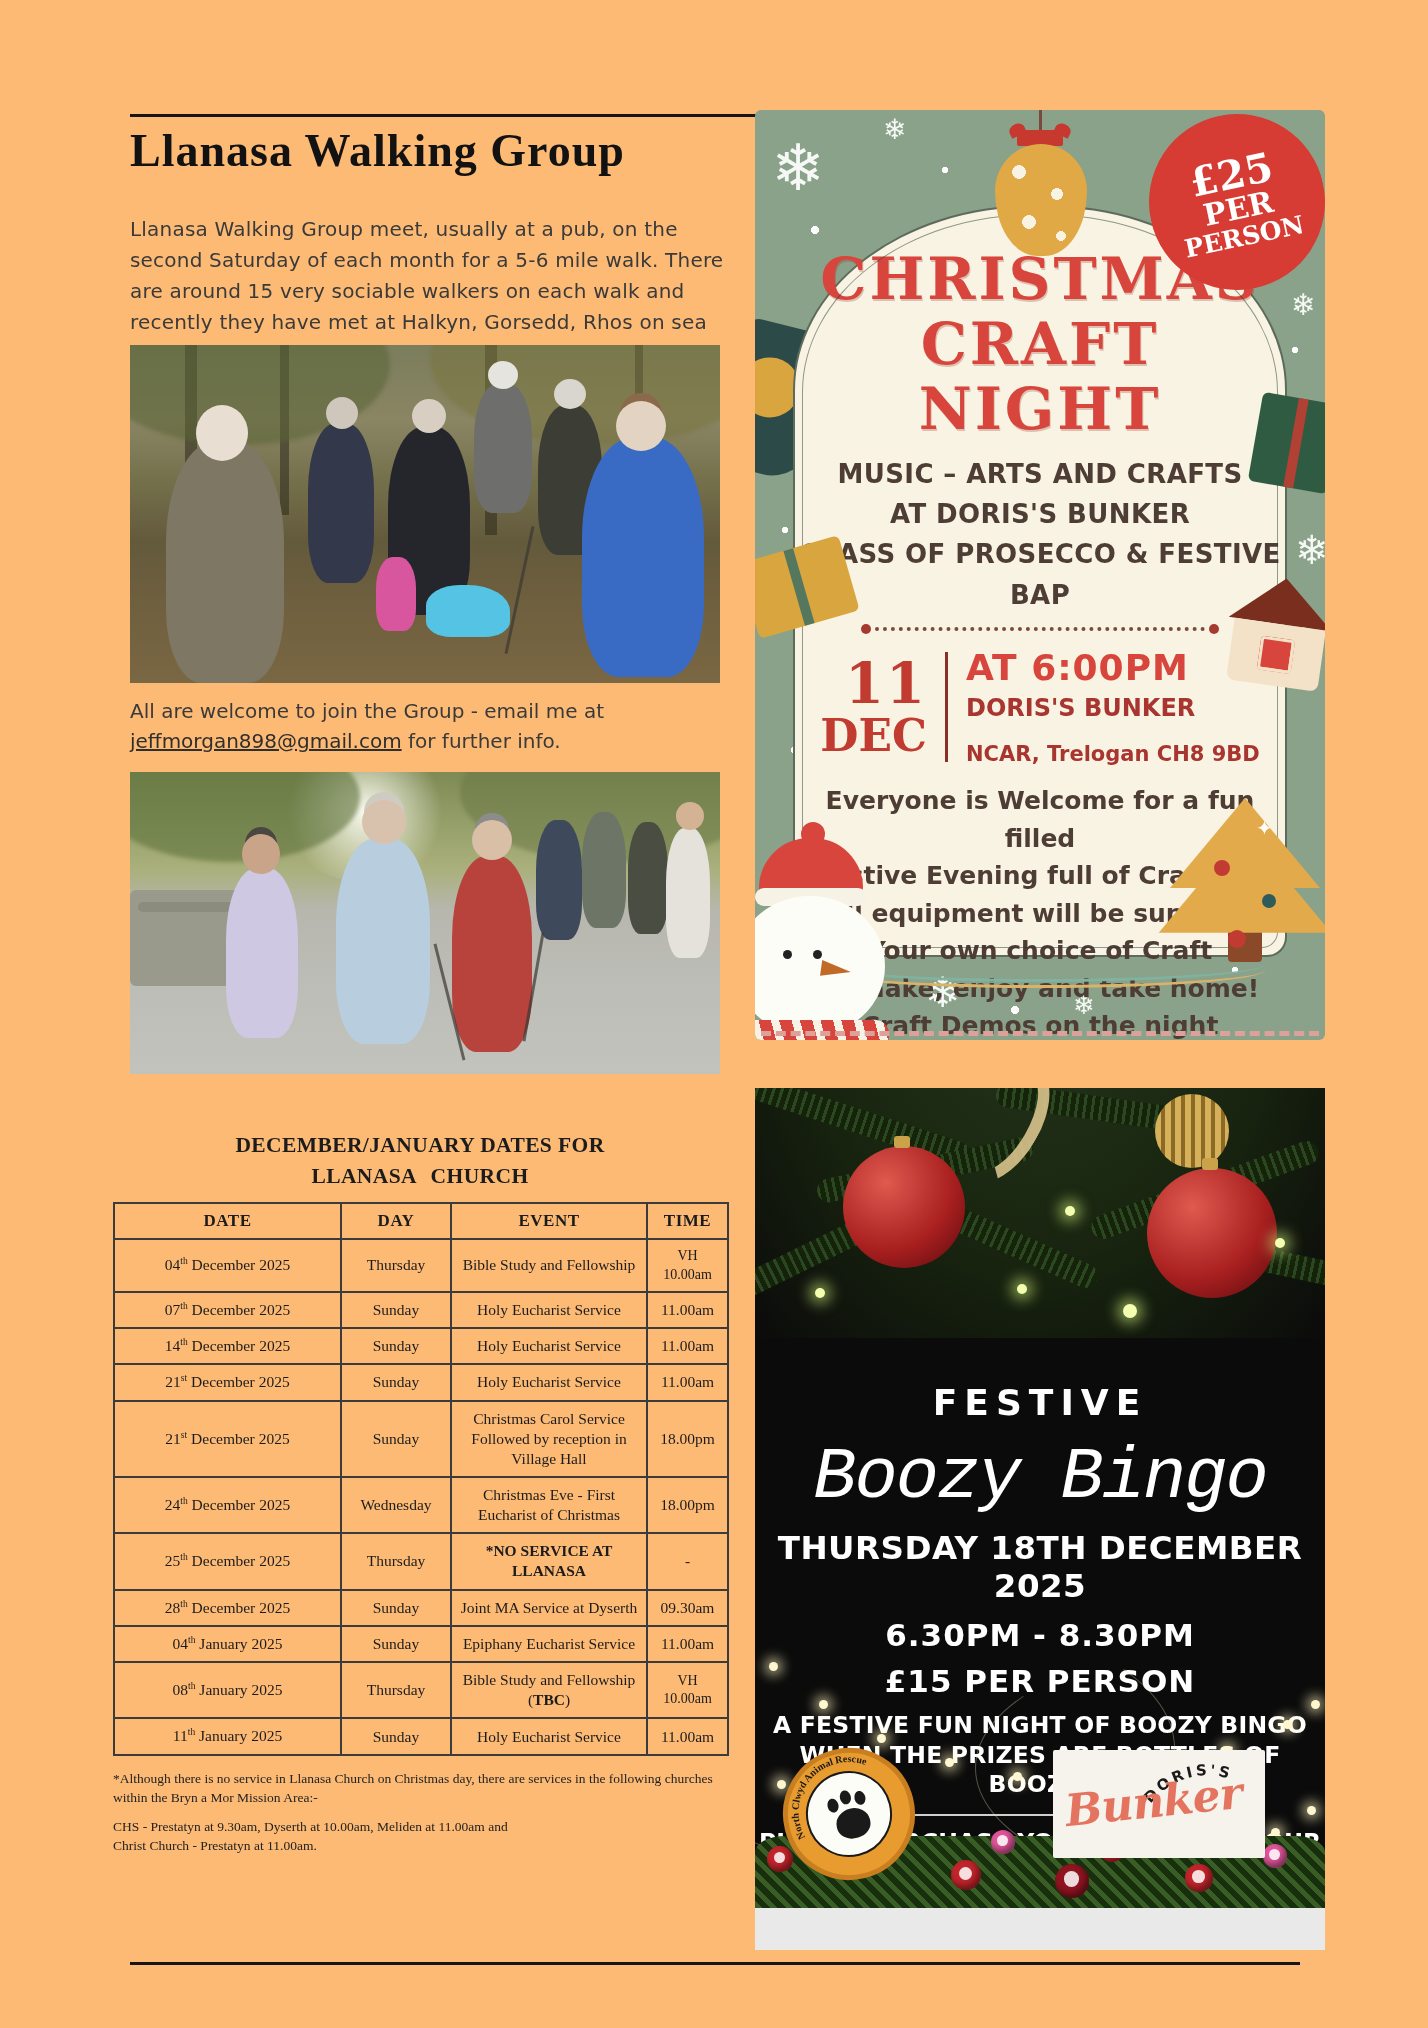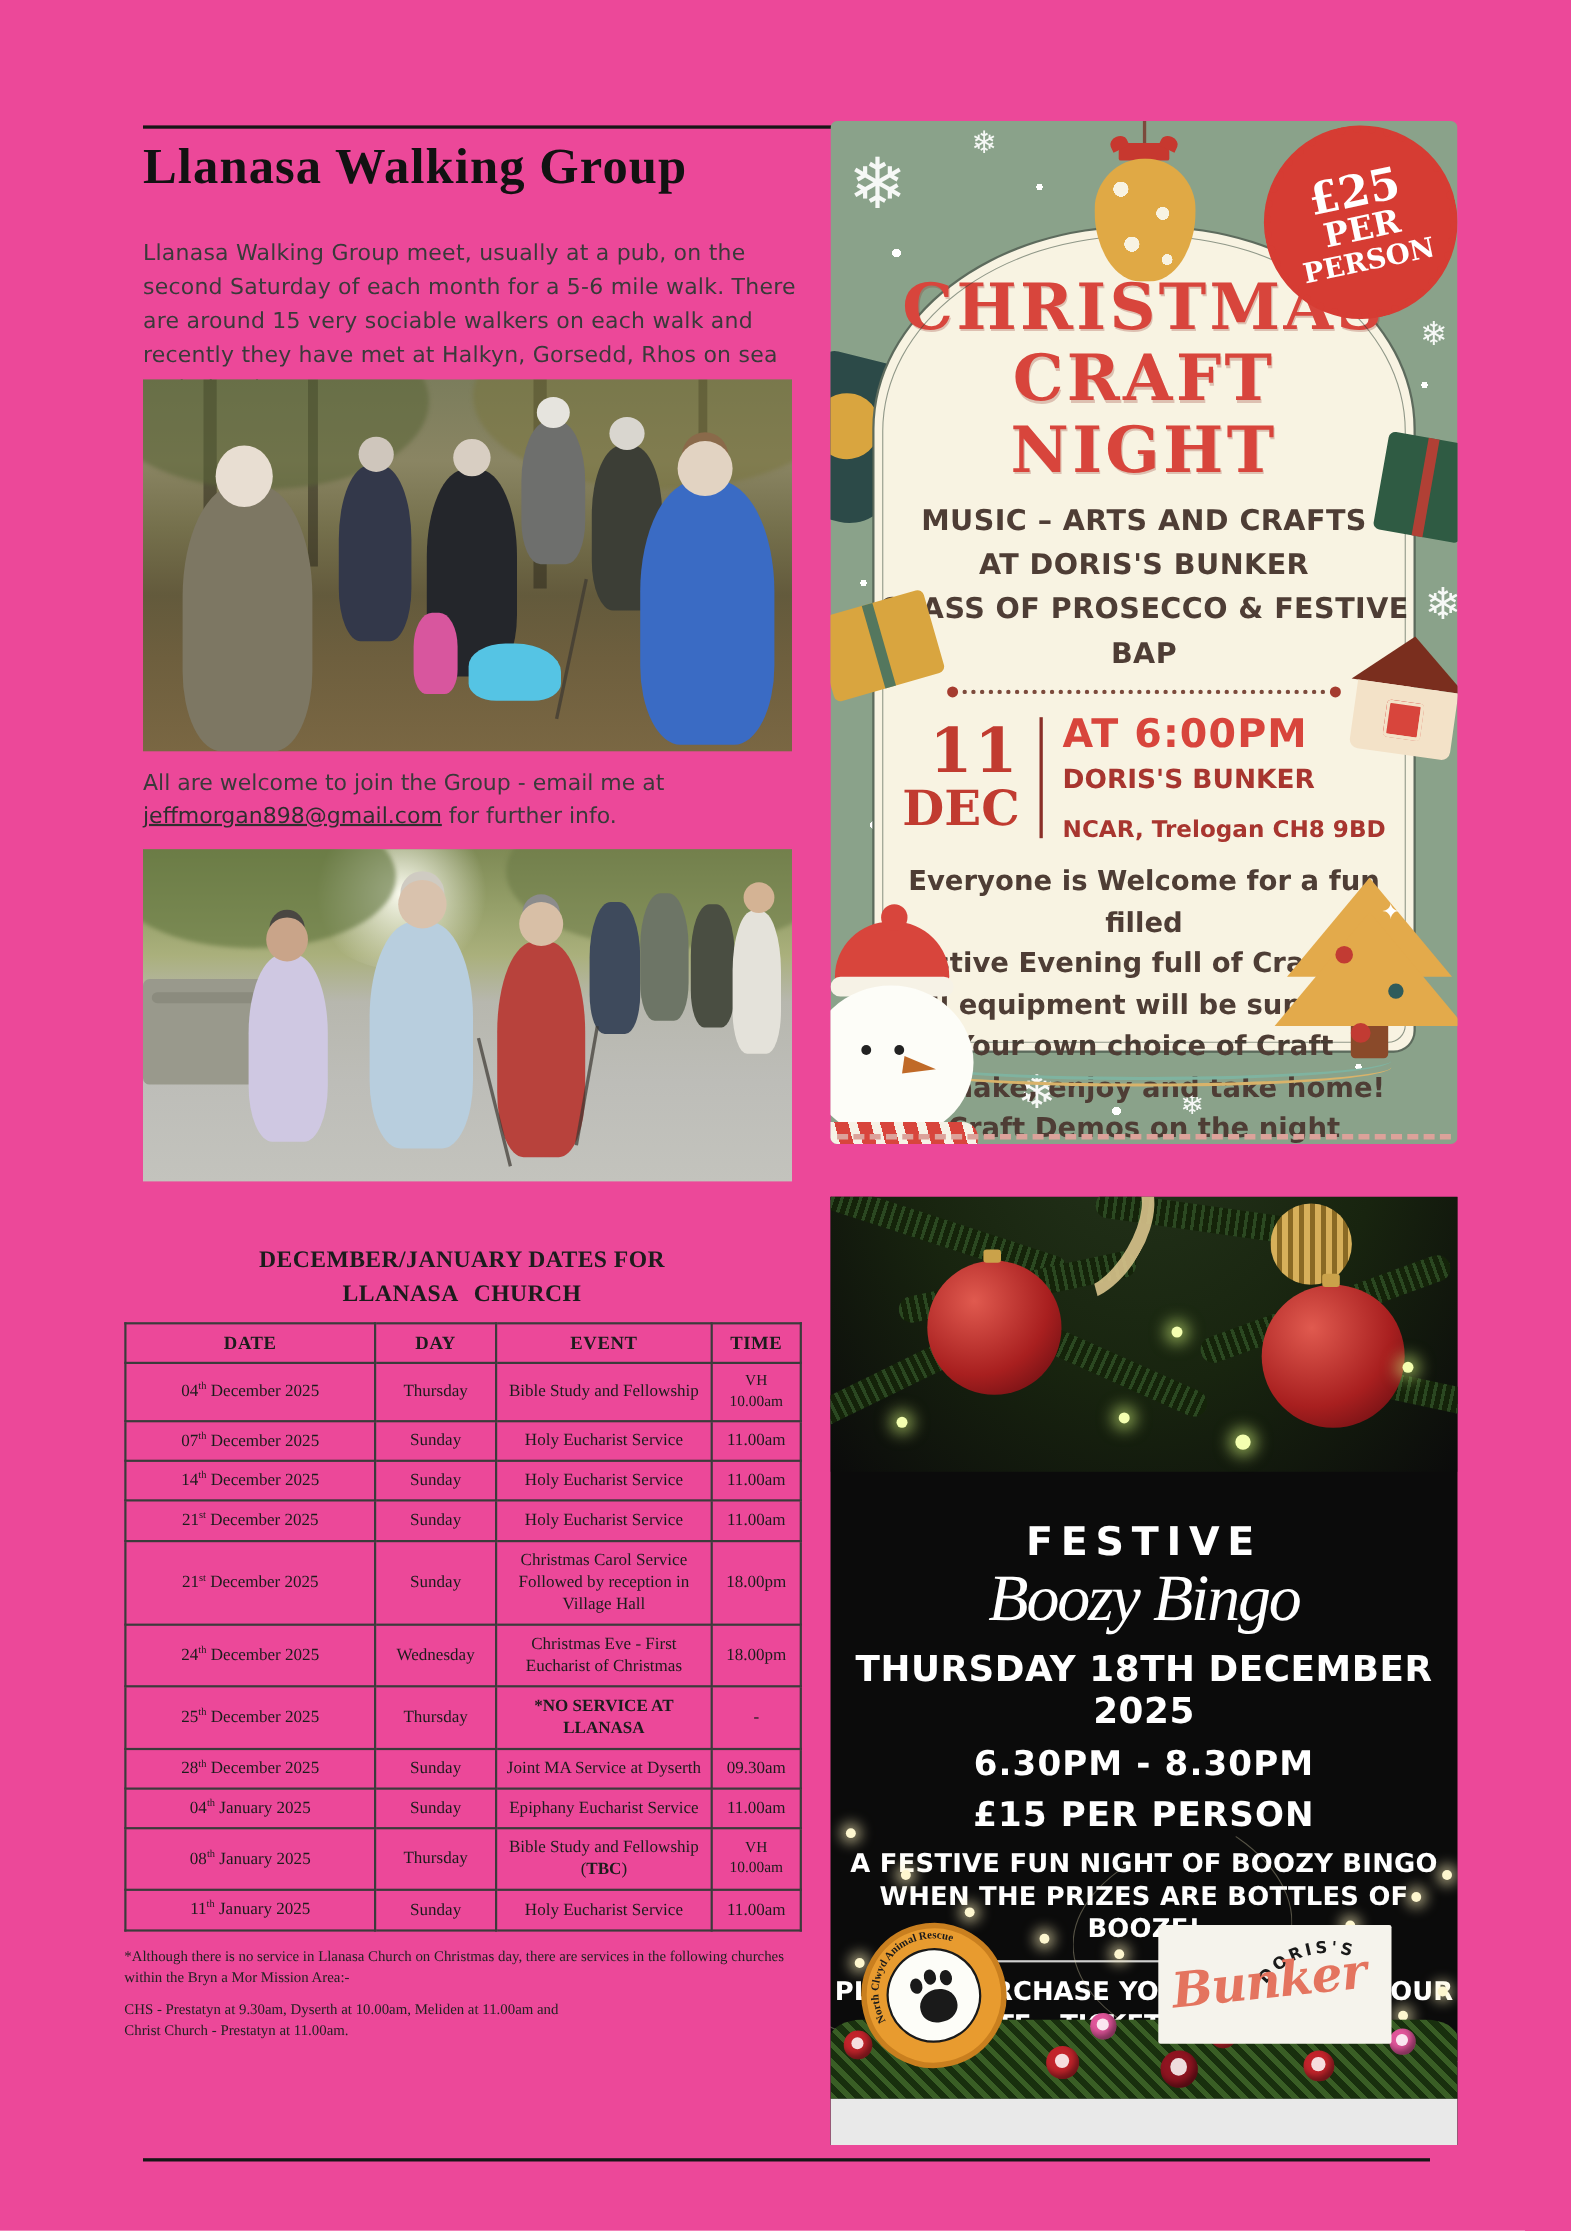--- a/index.html
+++ b/index.html
@@ -1,17 +1,17 @@
 <!DOCTYPE html>
 <html><head>
 <meta charset="utf-8">
 <style>
   * { margin:0; padding:0; box-sizing:border-box; }
   body { background:#ffffff; font-family:"DejaVu Sans", sans-serif; }
-  .page { position:relative; width:1428px; height:2028px; margin:0 auto; background:#ec4899; overflow:hidden; }
+  .page { position:relative; width:1428px; height:2028px; margin:0 auto; background:#fdba74; overflow:hidden; }
 
   .rule { position:absolute; left:130px; right:128px; height:3px; background:#161616; }
   .rule.top { top:114px; }
   .rule.bottom { top:1962px; }
 
   
   .title { position:absolute; left:130px; top:124px; font-family:"Liberation Serif", serif; font-weight:600; font-size:46px; letter-spacing:1px; color:#121212; }
   .intro { position:absolute; left:130px; top:214px; width:596px; font-size:20px; line-height:1.55; color:#3a3a3a; letter-spacing:.2px; }
   .welcome { position:absolute; left:130px; top:696px; width:590px; font-size:20px; line-height:1.5; color:#3a3a3a; }
   .welcome a { color:#2f2f2f; text-decoration:underline; }
@@ -126,21 +126,21 @@
   .bingo { position:relative; width:570px; height:862px; margin-top:48px; background:#0b0b0b; overflow:hidden; color:#fff; text-align:center; }
   .branches { position:absolute; top:0; left:0; right:0; height:250px; background:radial-gradient(ellipse at 50% -40%, #25351c 0%, #18240f 55%, #0b0b0b 100%); }
   .sprig { position:absolute; height:24px; border-radius:12px; background:repeating-linear-gradient(90deg,#2c4a22 0 3px,#142309 3px 8px); opacity:.95; }
   .bell { position:absolute; border-radius:50%; background:radial-gradient(circle at 35% 30%, #e05a4f, #a81f1f 58%, #57090e 100%); }
   .bell::before { content:""; position:absolute; top:-10px; left:42%; width:16px; height:12px; background:#caa24a; border-radius:3px; }
   .ornament-gold { position:absolute; left:400px; top:6px; width:74px; height:74px; border-radius:50%;
      background:repeating-linear-gradient(90deg,#d7b05a 0 6px,#8a6a24 6px 10px); }
   .ribbon-curl { position:absolute; left:215px; top:-30px; width:70px; height:130px; border:12px solid #d9c48c; border-radius:50%; border-left-color:transparent; border-bottom-color:transparent; transform:rotate(30deg); opacity:.9; }
   .twinkle { position:absolute; width:10px; height:10px; border-radius:50%; background:#f4ffb0; box-shadow:0 0 14px 6px rgba(220,255,130,.55); }
   .bingo-kicker { position:relative; margin-top:294px; font-size:36px; font-weight:800; letter-spacing:7px; z-index:2; }
-  .bingo-title { position:relative; font-family:Liberation Serif, serif; font-style:italic; font-size:60px; line-height:1.02; margin-top:0; z-index:2; letter-spacing:-2px; }
+  .bingo-title { position:relative; font-family:Liberation Mono, monospace; font-style:italic; font-size:72px; line-height:1.02; margin-top:19px; z-index:2; letter-spacing:-2px; }
   .bingo-date { margin-top:14px; font-size:32.5px; font-weight:800; letter-spacing:.5px; z-index:2; position:relative; }
   .bingo-time { margin-top:12px; font-size:31px; font-weight:700; letter-spacing:1px; }
   .bingo-price { margin-top:10px; font-size:31px; font-weight:800; letter-spacing:1px; }
   .bingo-desc { margin-top:12px; font-size:23.5px; font-weight:800; line-height:1.25; letter-spacing:.2px; }
   .bingo-div { margin:14px auto 0; width:430px; border-top:2px solid #cfcfcf; }
   .bingo-cta { margin-top:12px; font-size:23.5px; font-weight:800; line-height:1.25; }
   .bingo-web { margin-top:10px; font-size:31px; font-weight:700; letter-spacing:4px; }
   .lightdot { position:absolute; width:9px; height:9px; border-radius:50%; background:#fdf6cf; box-shadow:0 0 12px 5px rgba(255,244,190,.6); z-index:1; }
   .wire { position:absolute; border:1.5px solid rgba(230,220,180,.35); border-radius:50%; border-top-color:transparent; border-left-color:transparent; }
   .garland { position:absolute; left:0; right:0; bottom:42px; height:72px; z-index:2;

